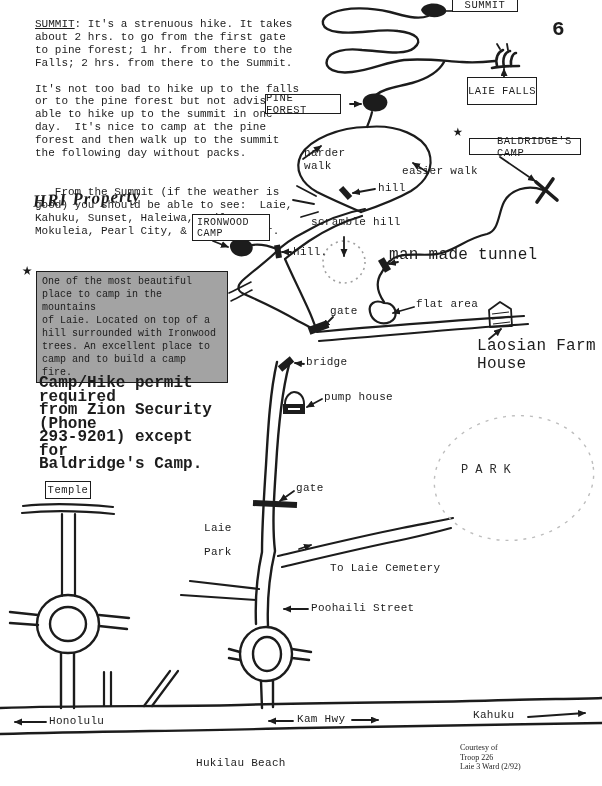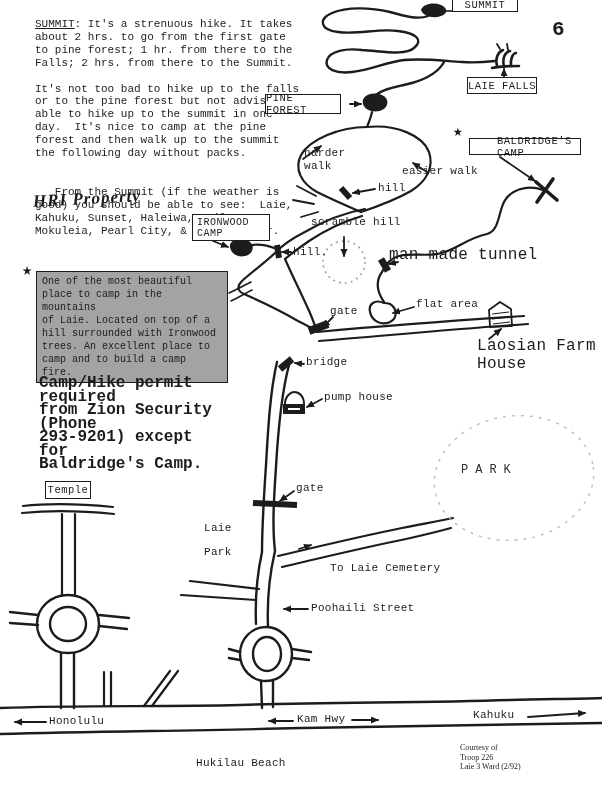--- a/index.html
+++ b/index.html
@@ -200,21 +200,21 @@
 Kahuku, Sunset, Haleiwa, Wailua,
 Mokuleia, Pearl City, &amp; Pearl Harbor.</div>
   </div>
 
   <div class="abs hri">HRI Property</div>
 
   <div class="abs pagenum">6</div>
 
   <div class="abs boxlabel" style="left:452px;top:-12px;width:66px;height:24px;align-items:flex-end;">SUMMIT</div>
   <div class="abs boxlabel" style="left:265px;top:94px;width:76px;height:20px;">PINE FOREST</div>
-  <div class="abs boxlabel" style="left:467px;top:77px;width:70px;height:17px;">LAIE FALLS</div>
+  <div class="abs boxlabel" style="left:467px;top:77px;width:70px;height:28px;">LAIE FALLS</div>
   <div class="abs boxlabel" style="left:469px;top:138px;width:112px;height:17px;padding-left:27px;">BALDRIDGE'S CAMP</div>
   <div class="abs boxlabel" style="left:192px;top:214px;width:78px;height:27px;font-size:10px;line-height:11px;white-space:pre-line;justify-content:flex-start;padding-left:4px;">IRONWOOD
 CAMP</div>
   <div class="abs boxlabel" style="left:45px;top:481px;width:46px;height:18px;">Temple</div>
 
   <span class="abs star" style="left:453px;top:124px;">★</span>
   <span class="abs star" style="left:22px;top:263px;font-size:17px;">★</span>
 
   <div class="abs maplabel" style="left:304px;top:147px;line-height:13px;">harder
 walk</div>

